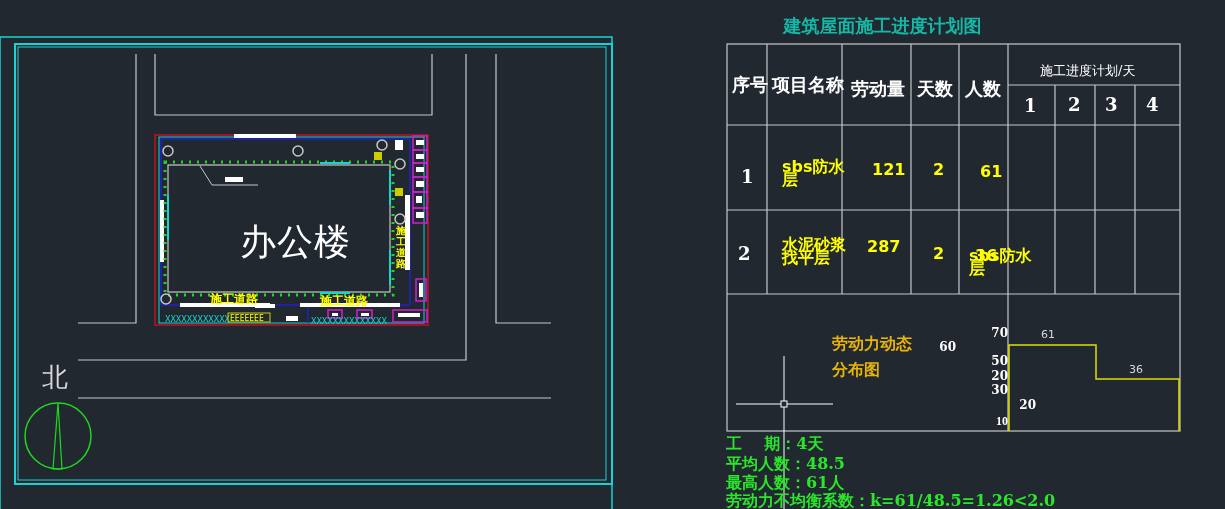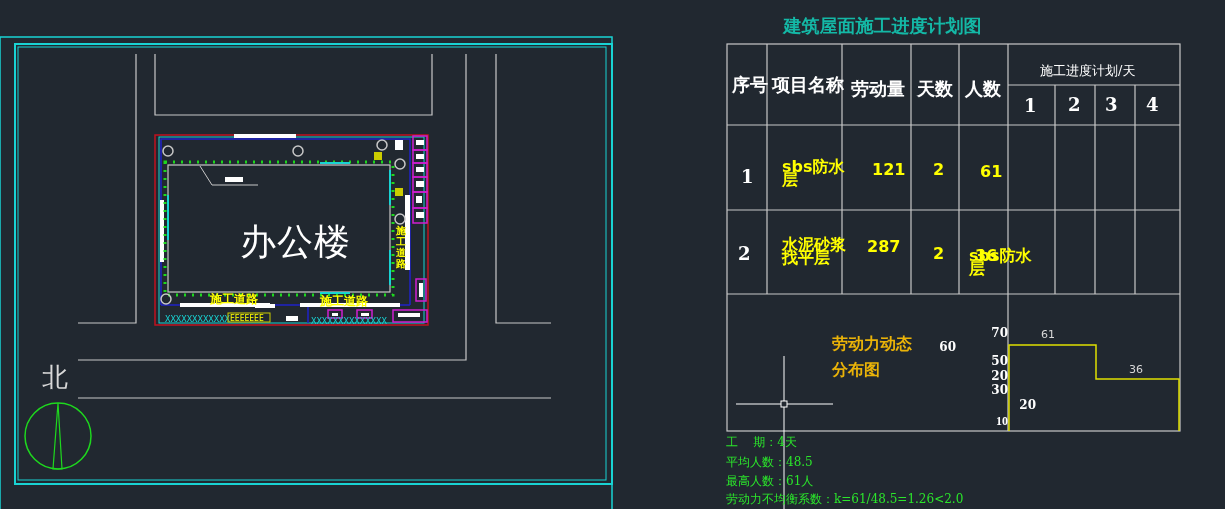--- a/index.html
+++ b/index.html
@@ -4,21 +4,21 @@
 <style>
   html,body{margin:0;padding:0;}
   body{width:1225px;height:509px;background:#212830;position:relative;overflow:hidden;font-family:"DejaVu Sans",sans-serif;}
   svg{position:absolute;left:0;top:0;}
   .title{position:absolute;left:760px;top:14px;width:245px;text-align:center;color:#14b8a6;font-family:"DejaVu Serif",serif;font-weight:bold;font-size:18px;}
   .cell-text{position:absolute;color:#ffffff;font-family:"DejaVu Serif",serif;font-weight:bold;font-size:18px;white-space:nowrap;}
   .yel{position:absolute;color:#ffff00;font-weight:bold;font-size:16px;line-height:13px;white-space:nowrap;}
   .cyan{position:absolute;color:#eab308;font-size:16px;font-weight:bold;white-space:nowrap;}
   .tick{position:absolute;color:#ffffff;font-family:"DejaVu Serif",serif;font-weight:bold;font-size:12px;line-height:12px;width:20px;text-align:right;}
   .val{position:absolute;color:#d8d8d8;font-size:11px;}
-  .green{position:absolute;color:#2be52b;font-family:"DejaVu Serif",serif;font-weight:normal;font-size:12px;white-space:nowrap;left:726px;}
+  .green{position:absolute;color:#2be52b;font-family:"DejaVu Serif",serif;font-weight:bold;font-size:16px;white-space:nowrap;left:726px;}
   .bldg{position:absolute;left:240px;top:218px;color:#ffffff;font-size:36px;letter-spacing:1px;}
   .road{position:absolute;color:#ffff00;font-weight:bold;font-size:12px;}
   .north{position:absolute;left:42px;top:360px;color:#d8d8d8;font-size:26px;}
 </style>
 </head>
 <body>
 
 <svg width="1225" height="509">
 
   <rect x="0" y="37" width="612" height="475" fill="none" stroke="#19d3d3" stroke-width="1.5"></rect>

